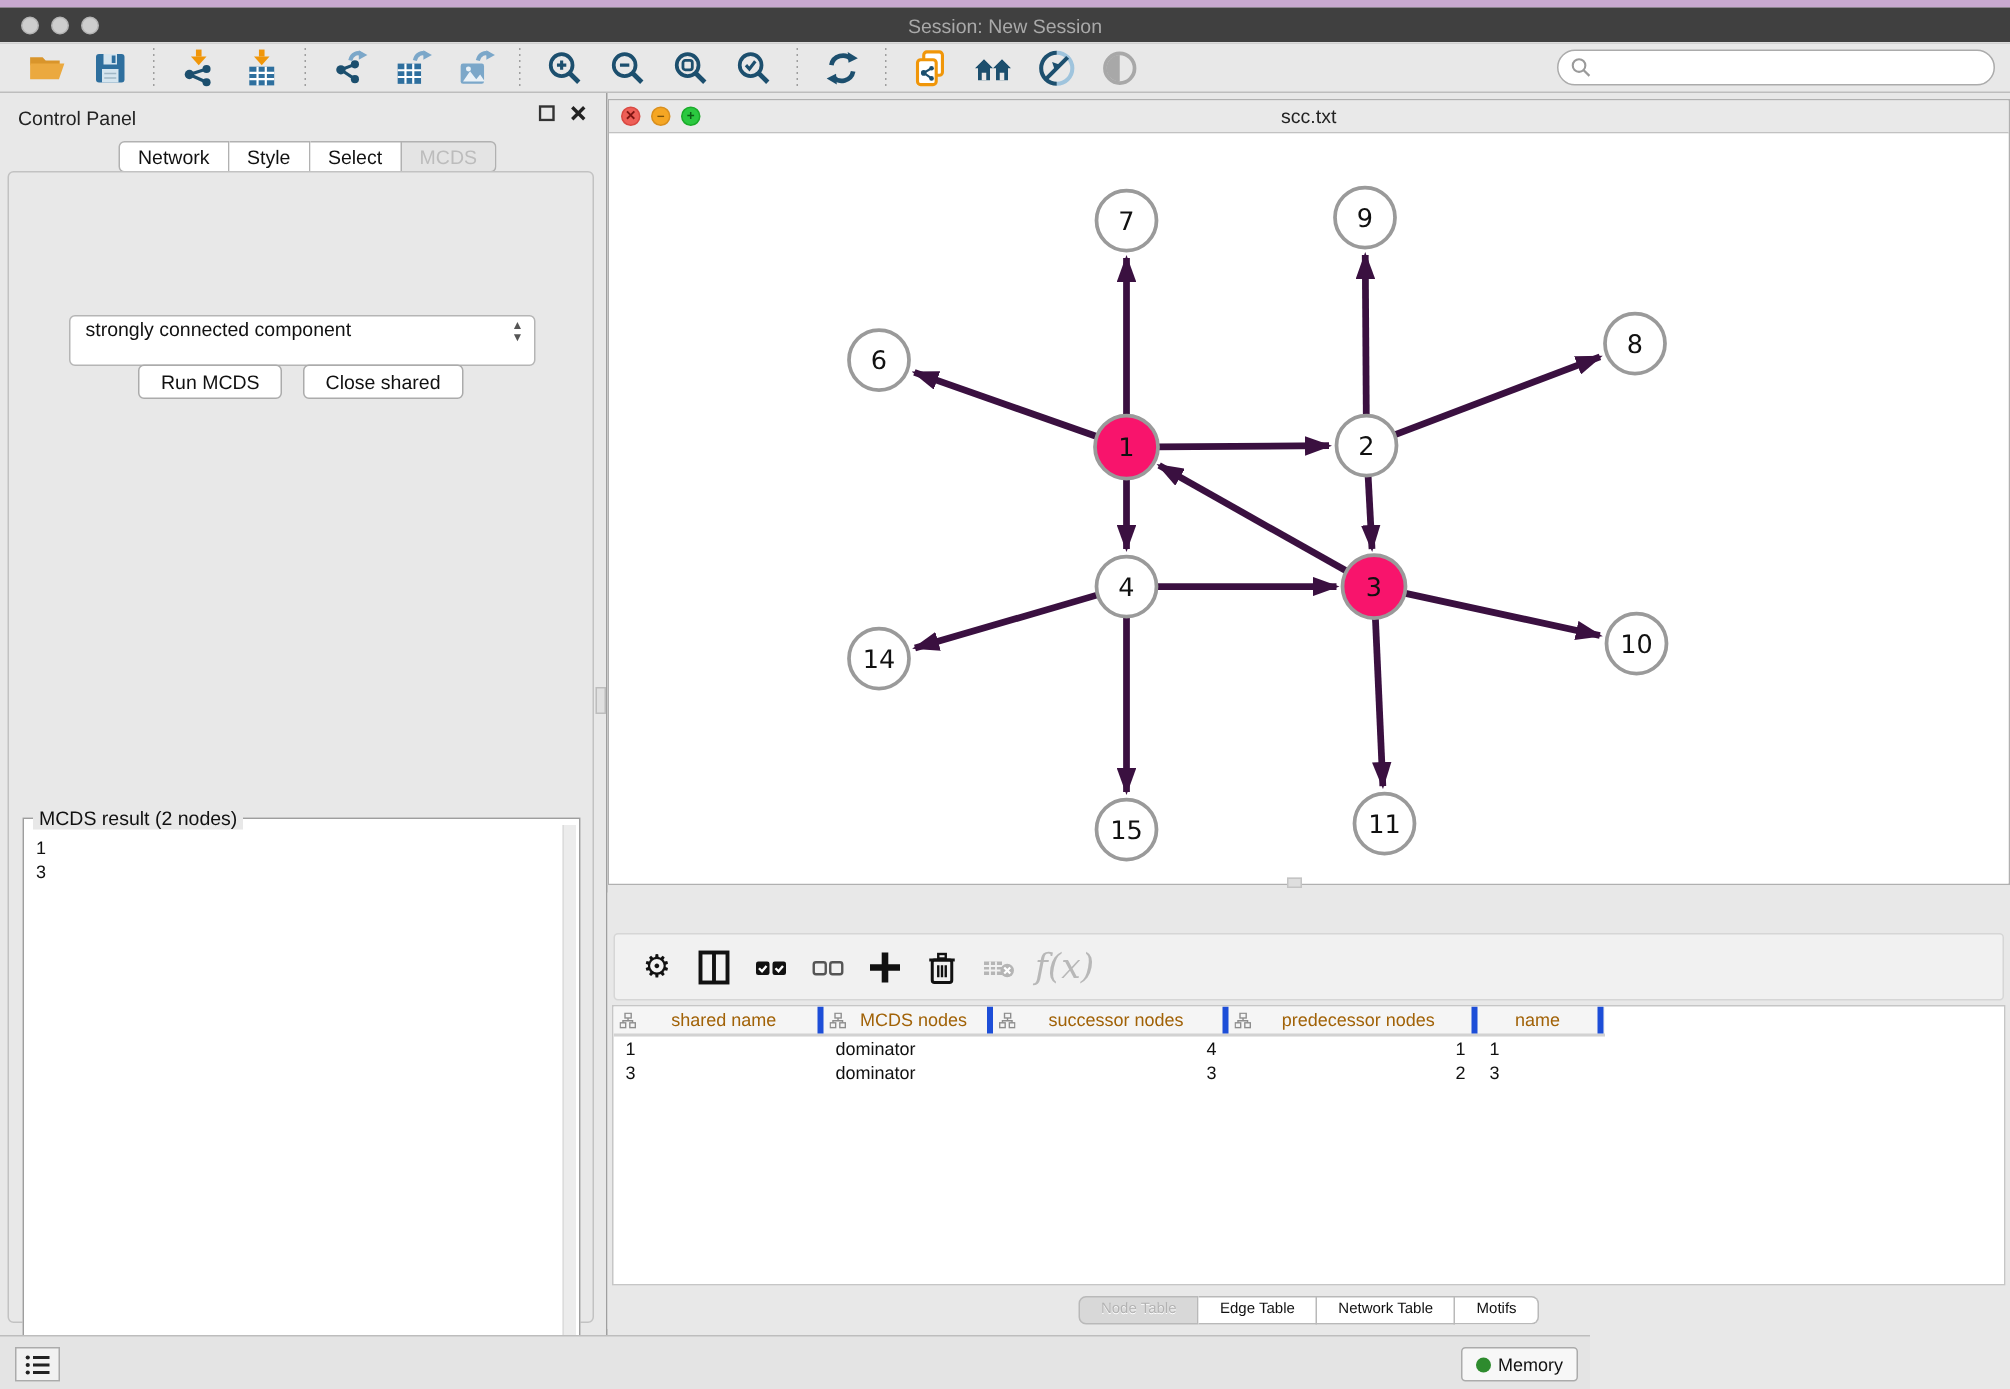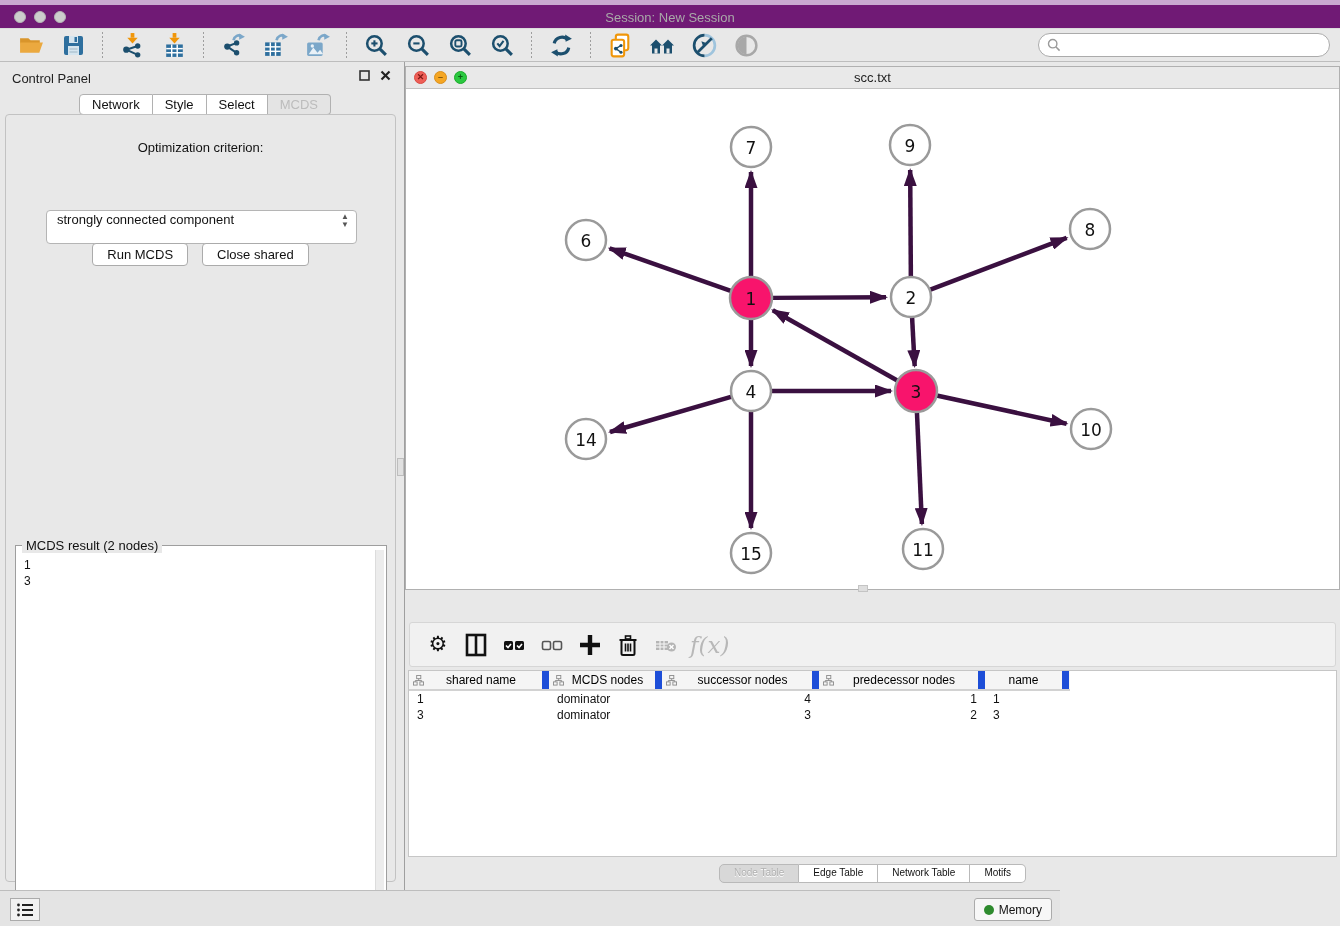--- a/index.html
+++ b/index.html
@@ -1,21 +1,21 @@
 <!DOCTYPE html>
 <html><head>
 <meta charset="utf-8">
 <style>
   * { margin:0; padding:0; box-sizing:border-box; }
   html,body { width:1340px; height:926px; font-family:"Liberation Sans", sans-serif; background:#e8e8e8; overflow:hidden; }
   .app { position:relative; width:1340px; height:926px; background:#e8e8e8; }
 
   
   .menubar-strip { position:absolute; left:0; top:0; width:1340px; height:5px; background:#c9a9d0; }
-  .titlebar { position:absolute; left:0; top:5px; width:1340px; height:24px; background:#701a75; border-bottom:1px solid #dcdcdc; }
+  .titlebar { position:absolute; left:0; top:5px; width:1340px; height:24px; background:#404040; border-bottom:1px solid #dcdcdc; }
   .traffic { position:absolute; top:6px; display:flex; gap:8px; }
   .traffic.inactive { left:14px; }
   .tl { width:12px; height:12px; border-radius:50%; }
   .tl.gray { background:#cdcdcd; border:1px solid #b4b4b4; }
   .titlebar-title { position:absolute; width:100%; top:5px; text-align:center; font-size:13px; color:#a9a9a9; }
 
   .toolbar { position:absolute; left:0; top:29px; width:1340px; height:33px; background:#e8e8e8; border-bottom:1px solid #bdbdbd; display:flex; align-items:center; padding-left:10px; }
   .tbicon { width:30px; height:30px; display:flex; align-items:center; justify-content:center; margin:0 6px; flex:0 0 auto; }
   .tbsep { width:1px; height:26px; margin:0 8px; background-image:linear-gradient(#9e9e9e 40%, rgba(0,0,0,0) 0%); background-size:1px 4px; background-repeat:repeat-y; flex:0 0 auto; }
   .searchbox { position:absolute; right:10px; top:4px; width:292px; height:24px; background:#fff; border:1px solid #ababab; border-radius:12px; display:flex; align-items:center; padding:0 8px; }
@@ -60,21 +60,21 @@
 
   
   .table-panel { position:absolute; left:405px; top:595px; width:935px; height:291px; background:#e8e8e8; }
   .tp-header { position:relative; height:26px; display:flex; align-items:center; padding:0 14px; }
   .tp-toolbar { position:absolute; left:4px; top:27px; width:927px; height:45px; background:#f1f1f1; border:1px solid #d6d6d6; border-radius:3px; display:flex; align-items:center; padding-left:14px; }
   .tp-icon { width:28px; height:28px; margin-right:10px; display:flex; align-items:center; justify-content:center; }
   .gear-glyph { font-size:21px; color:#111; font-family:"DejaVu Sans",sans-serif; line-height:1; }
   .fx-label { font-size:23px; color:#b8b8b8; font-family:"DejaVu Serif",serif; font-style:italic; }
   .tbl-area { position:absolute; left:3px; top:75px; width:929px; height:187px; background:#fff; border:1px solid #c6c6c6; overflow:hidden; }
   .tbl-head { display:flex; height:20px; border-bottom:2px solid #d2d2d2; width:661px; background:#f5f5f5; }
-  .tbl-hcell { display:flex; align-items:center; border-right:7px solid #1d4ed8; font-size:12px; color:#000000; padding:0 4px;justify-content:space-between; }
+  .tbl-hcell { display:flex; align-items:center; border-right:4px solid #1d4ed8; font-size:12px; color:#a16207; padding:0 4px;justify-content:space-between; }
   .tbl-hcell .hlabel { flex:1; text-align:center; }
   .tbl-row { display:flex; height:16px; }
   .tbl-cell { font-size:12px; color:#111; padding:0 8px; line-height:16px; white-space:nowrap; overflow:hidden; }
   .tp-tabs { position:absolute; bottom:3px; width:100%; display:flex; justify-content:center; }
   .tp-tab { font-size:10px; padding:2px 14px 4px; background:#fff; border:1px solid #b9b9b9; border-left:none; color:#111; }
   .tp-tab:first-child { border-left:1px solid #b9b9b9; border-radius:5px 0 0 5px; }
   .tp-tab:last-child { border-radius:0 5px 5px 0; }
   .tp-tab.active { background:#d8d8d8; color:#b2b2b2; text-shadow:0 1px 0 #fff; }
 
   
@@ -266,21 +266,20 @@
           </svg>
       </span>
     </div>
     <div class="cp-tabs" id="cp-tabs">
         <span class="cp-tab">Network</span>
         <span class="cp-tab">Style</span>
         <span class="cp-tab">Select</span>
         <span class="cp-tab active">MCDS</span>
       </div>
     <div class="cp-body">
-      <div class="crit-label">Optimization criterion:</div>
       <div class="dropdown">
         <span>strongly connected component</span>
         <span class="stepper">
             <span>▲</span>
             <span>▼</span>
           </span>
       </div>
       <div class="cp-buttons">
         <button class="btn">Run MCDS</button>
         <button class="btn">Close shared</button>

